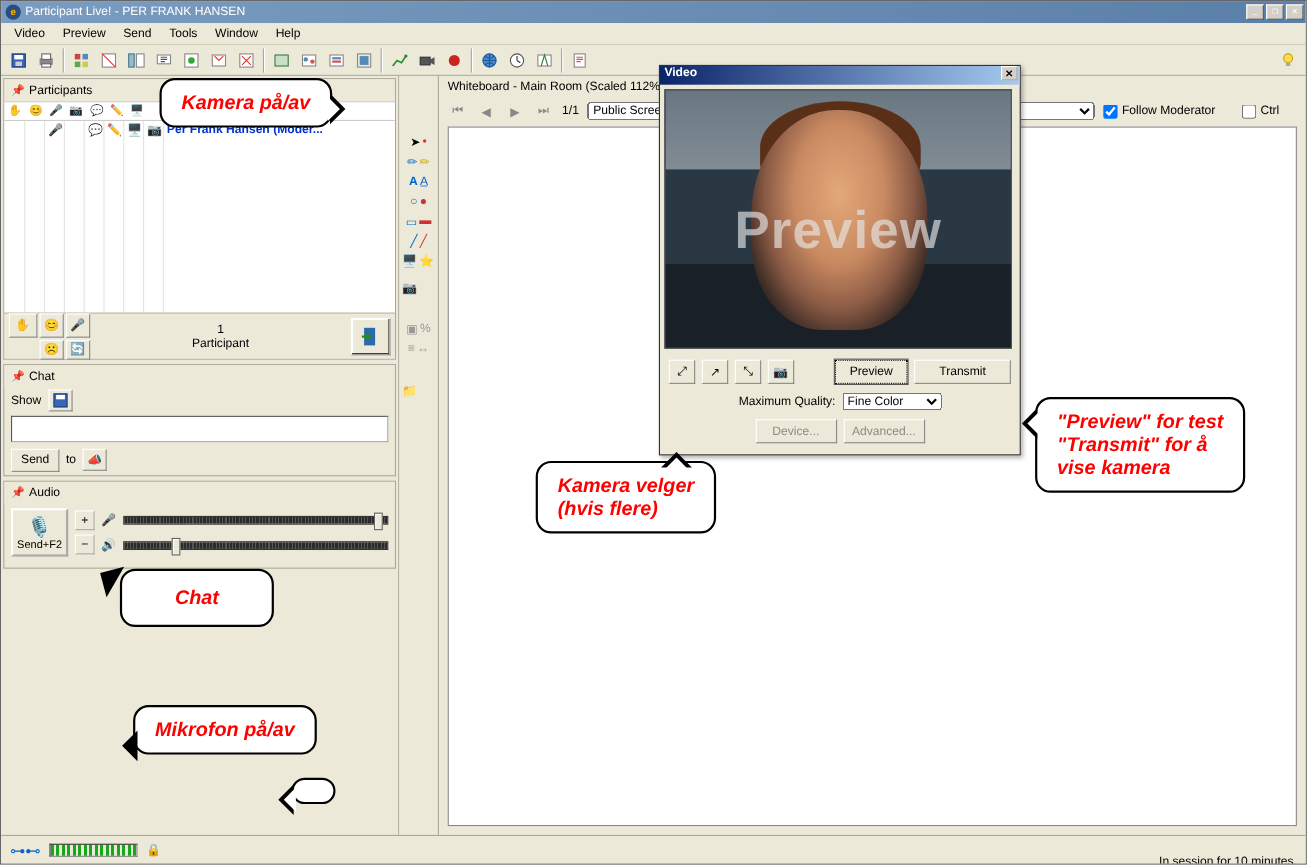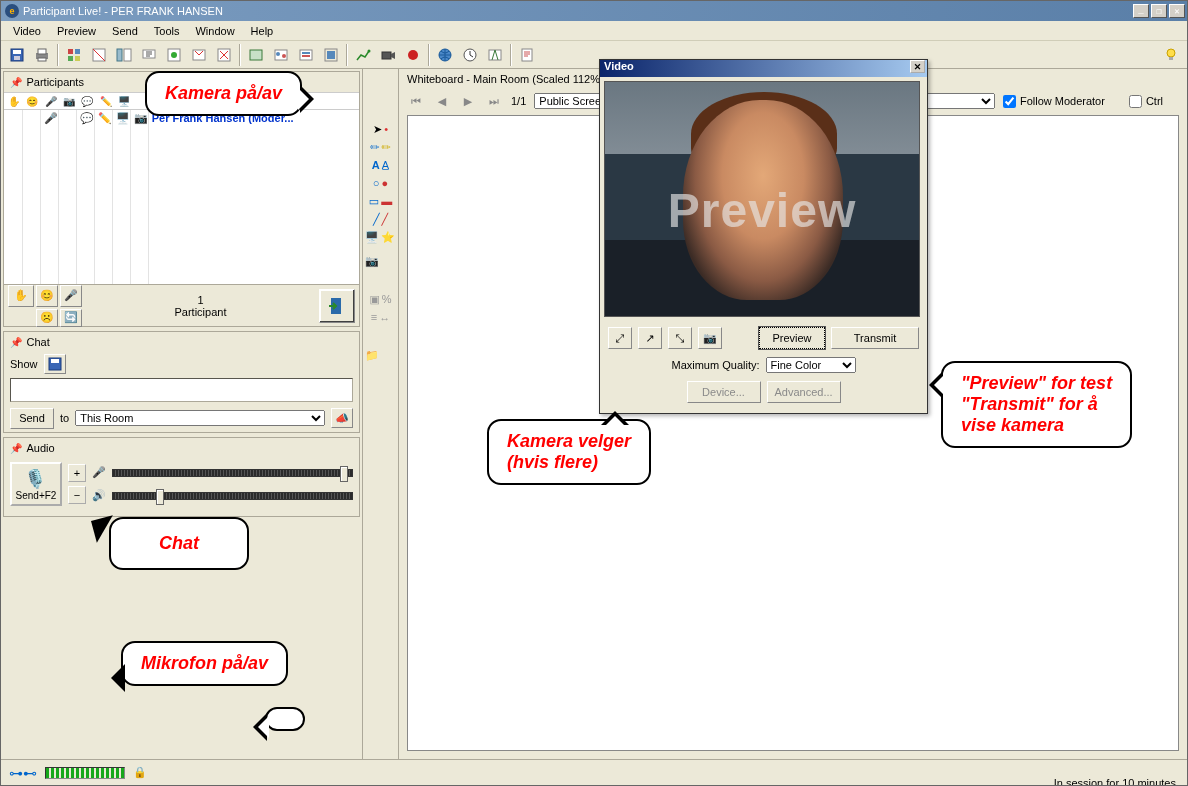--- a/index.html
+++ b/index.html
@@ -608,21 +608,20 @@
           <svg width="14" height="14">
               <rect x="1" y="1" width="12" height="12" fill="#3a66b5" stroke="#1a3a7a"></rect>
               <rect x="3" y="2" width="8" height="4" fill="#fff"></rect>
             </svg>
         </div>
       </div>
       <div class="chat-input"></div>
       <div class="chat-send-row">
         <button class="send-btn">Send</button>
         <span>to</span>
-        <select><option>This Room</option></select>
         <div class="sq-btn" style="width:22px;height:20px">📣</div>
       </div>
     </div>
 
     <div class="audio-panel">
       <div class="panel-header">
         <span class="pin">📌</span>
         <span>Audio</span>
       </div>
       <div class="audio-body">

